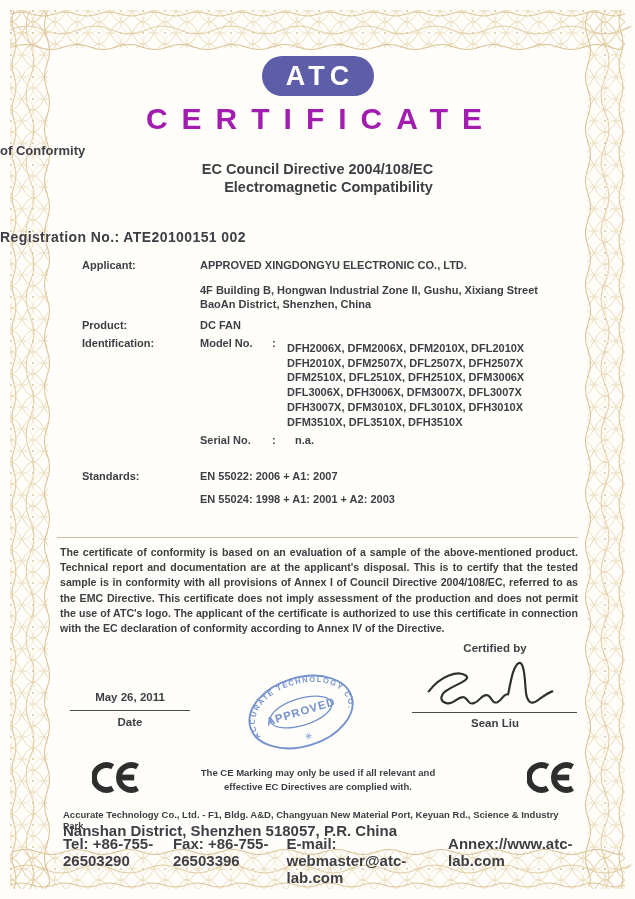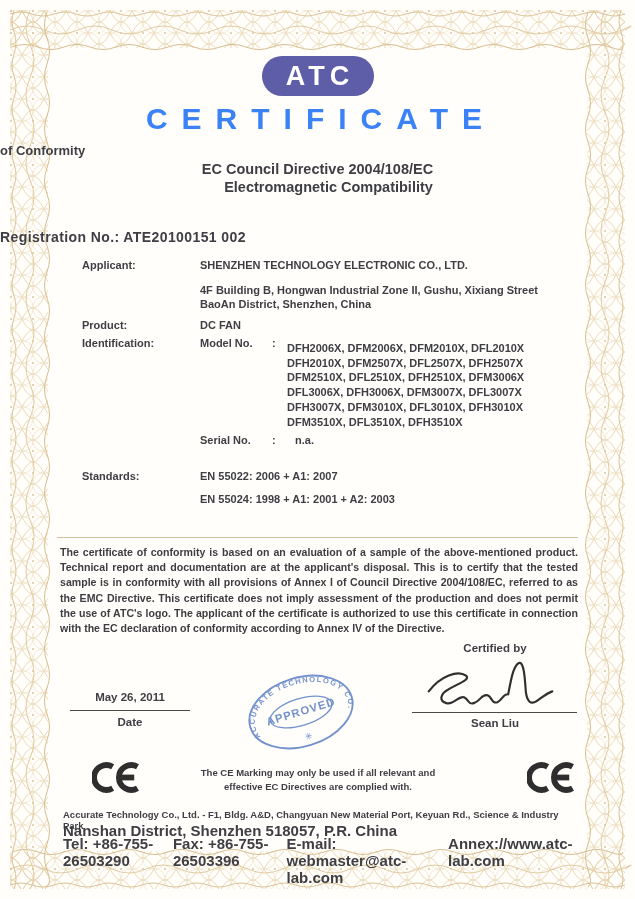--- a/index.html
+++ b/index.html
@@ -6,21 +6,21 @@
   .page{position:relative;width:635px;height:899px;background:#fffefb;overflow:hidden;
         font-family:"Liberation Sans","DejaVu Sans",sans-serif;color:#3e3e44;}
   #border-svg{position:absolute;left:0;top:0;width:635px;height:899px;pointer-events:none;}
   .abs{position:absolute;}
 
   .logo{left:50%;top:56px;transform:translateX(-50%);width:112px;height:40px;background:#5d5da8;
         border-radius:21px;display:flex;align-items:center;justify-content:center;}
   .logo span{color:#ffffff;font-weight:bold;font-size:27px;letter-spacing:5px;padding-left:5px;}
 
   .title{left:0;width:635px;top:102px;font-size:30px;font-weight:bold;letter-spacing:14px;
-         text-align:center;color:#3b82f6;padding-left:7px;box-sizing:border-box;}
+         text-align:center;color:#a21caf;padding-left:7px;box-sizing:border-box;}
   .sub1{left:0;width:635px;top:143px;font-size:13px;font-weight:bold;}
   .sub2{left:0;width:635px;top:161px;font-size:14.5px;font-weight:bold;text-align:center;}
   .sub3{left:0;width:635px;top:179px;font-size:14.5px;font-weight:bold;text-align:center;padding-left:11px;}
   .reg{left:0;width:635px;top:229px;font-size:14px;font-weight:bold;text-align:left;letter-spacing:.4px;}
 
   .lbl{left:82px;font-size:11px;font-weight:bold;}
   .val{left:200px;font-size:11px;font-weight:bold;}
   .colon{left:272px;font-size:11px;font-weight:bold;}
   .models{left:287px;top:341px;font-size:11px;font-weight:bold;line-height:14.7px;}
   .stdline{left:200px;font-size:11px;font-weight:bold;}
@@ -84,21 +84,21 @@
     <span>ATC</span>
   </div>
 
   <div class="abs title">CERTIFICATE</div>
   <div class="abs sub1">of Conformity</div>
   <div class="abs sub2">EC Council Directive 2004/108/EC</div>
   <div class="abs sub3">Electromagnetic Compatibility</div>
   <div class="abs reg">Registration No.: ATE20100151 002</div>
 
   <div class="abs lbl" style="top:259px">Applicant:</div>
-  <div class="abs val" style="top:259px">SHENZHEN TECHNOLOGY ELECTRONIC CO., LTD.</div>
+  <div class="abs val" style="top:259px">APPROVED XINGDONGYU ELECTRONIC CO., LTD.</div>
   <div class="abs val" style="top:284px">4F Building B, Hongwan Industrial Zone II, Gushu, Xixiang Street</div>
   <div class="abs val" style="top:298px">BaoAn District, Shenzhen, China</div>
 
   <div class="abs lbl" style="top:319px">Product:</div>
   <div class="abs val" style="top:319px">DC FAN</div>
 
   <div class="abs lbl" style="top:337px">Identification:</div>
   <div class="abs val" style="top:337px">Model No.</div>
   <div class="abs colon" style="top:337px">:</div>
 

